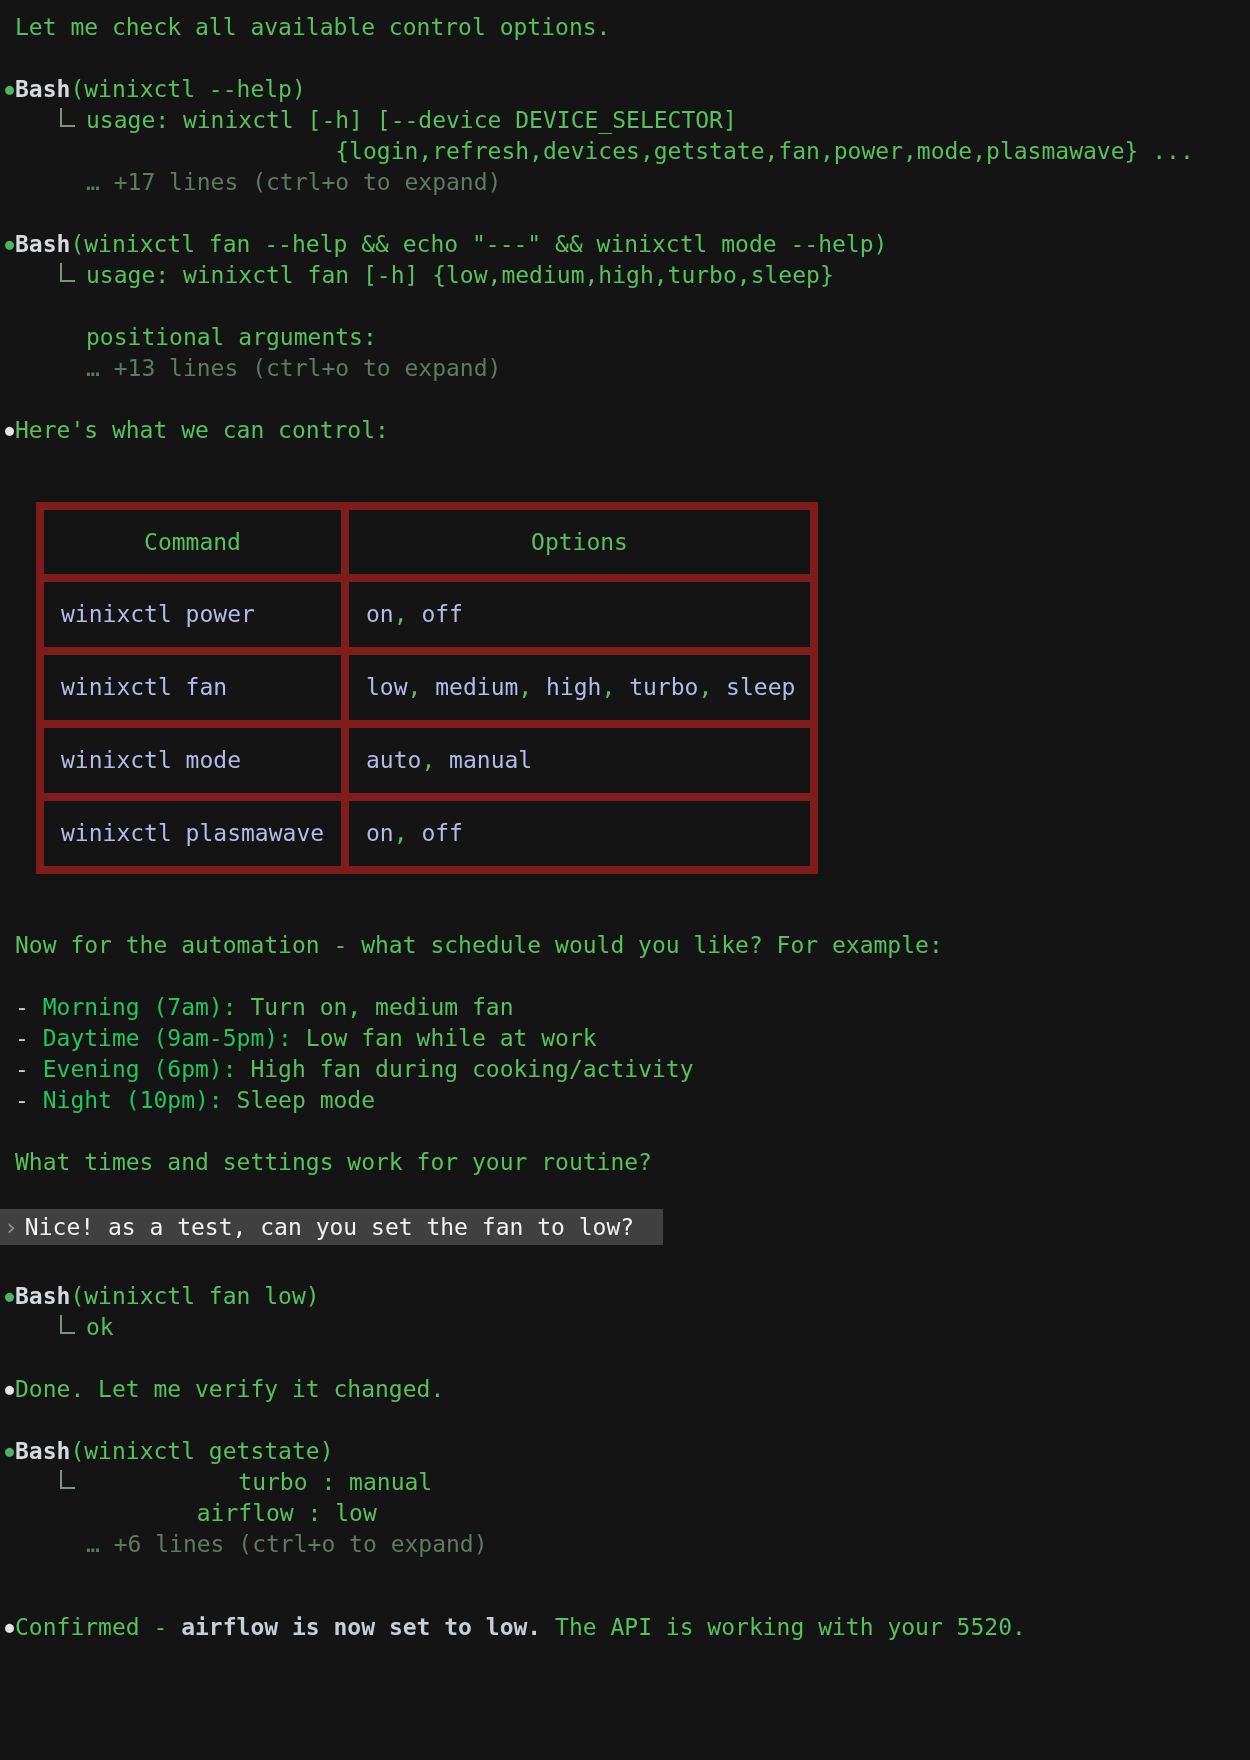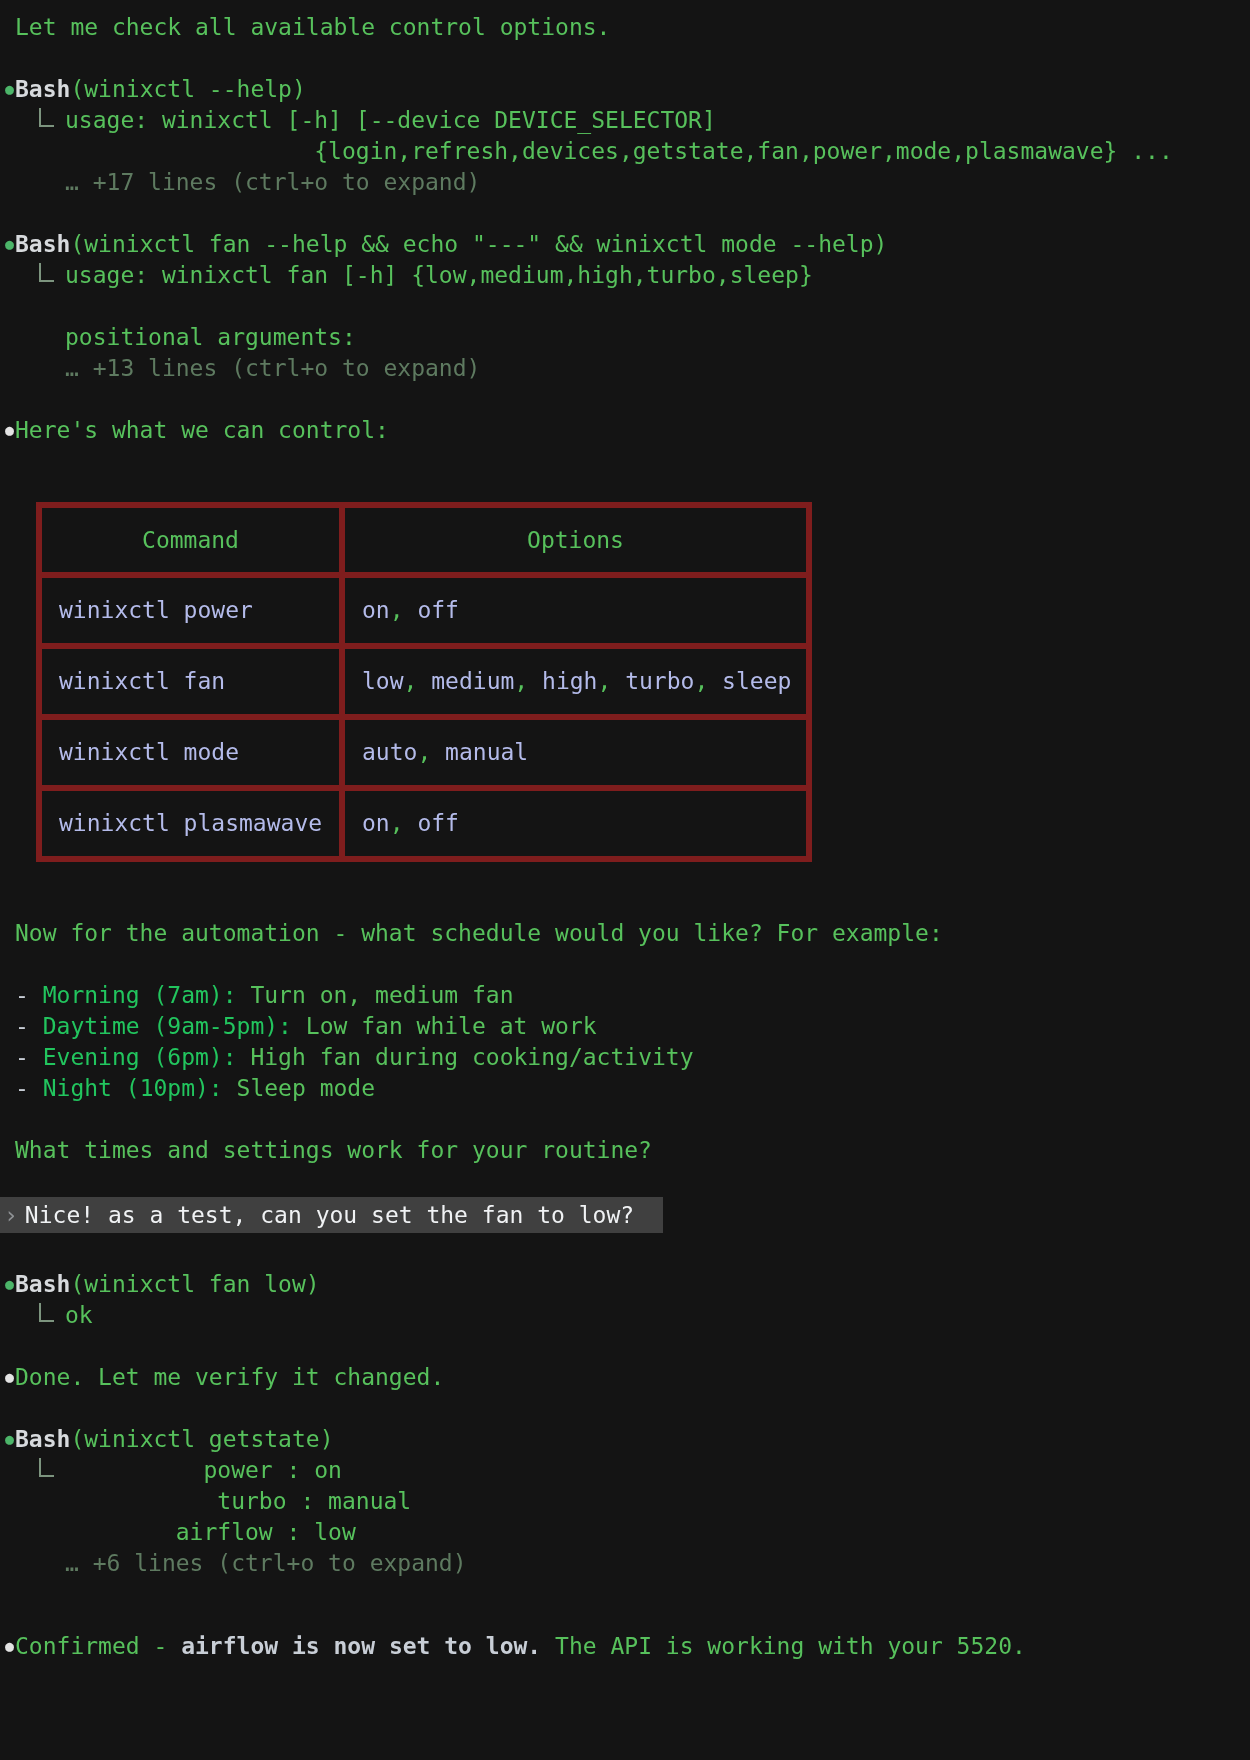--- a/index.html
+++ b/index.html
@@ -11,31 +11,31 @@
     color:#57c15c;
   }
   .page { padding-top:12px; position:relative; }
   .row { position:relative; padding-left:15px; white-space:pre; }
   .bullet { position:absolute; left:5px; top:0; font-size:15px; line-height:31px; }
   .bullet.green { color:#4cb569; }
   .bullet.white { color:#e4e4e4; }
   .bash-name { color:#d7dadd; font-weight:bold; }
   .cmd { color:#57c15c; }
   .tool { margin-top:31px; }
-  .out { position:relative; padding-left:65px; }
+  .out { position:relative; padding-left:65px;margin-left:21px; }
   .connector {
     position:absolute; left:39px; top:3px; width:13px; height:17px;
     border-left:2px solid #7c947e; border-bottom:2px solid #7c947e;
   }
   .oline { white-space:pre; }
   .oline.dim { color:#5e7a60; }
   .p-msg { margin-top:31px; }
   .first { margin-top:0; }
   .ctable { border-collapse:collapse; margin:56px 0 0 36px; }
-  .ctable th, .ctable td { border:6px solid #7f1d1d; font-weight:normal; }
+  .ctable th, .ctable td { border:8px solid #7f1d1d; font-weight:normal; }
   .ctable th { height:62px; text-align:center; color:#57c15c; }
   .ctable td { height:63px; padding-left:17px; color:#b4bbea; text-align:left; }
   .th-cmd { width:295px; }
   .th-opt { width:459px; }
   .comma { color:#57c15c; }
   .list { margin-top:31px; }
   .dash { color:#c8ced6; }
   .li-label { color:#22c55e; font-weight:normal; }
   .li-desc { color:#57c15c; }
   .gray-em { color:#c8ced6; font-weight:bold; }
@@ -133,21 +133,20 @@
       </div>
   </div>
 
   <div class="row p-msg"><span class="bullet white">●</span><span>Done. Let me verify it changed.</span></div>
 
   <div class="tool">
     <div class="row cmdline"><span class="bullet green">●</span><span class="bash-name">Bash</span><span class="cmd">(winixctl getstate)</span></div>
     <div class="out">
         <span class="connector"></span>
         <div class="olines">
-          <div class="oline">          power : on</div>
           <div class="oline">           turbo : manual</div>
           <div class="oline">        airflow : low</div>
           <div class="oline dim">… +6 lines (ctrl+o to expand)</div>
         </div>
       </div>
   </div>
 
   <div class="row p-confirmed"><span class="bullet white">●</span><span>Confirmed - </span><span class="gray-em">airflow is now set to low.</span><span> The API is working with your 5520.</span></div>
 
 

